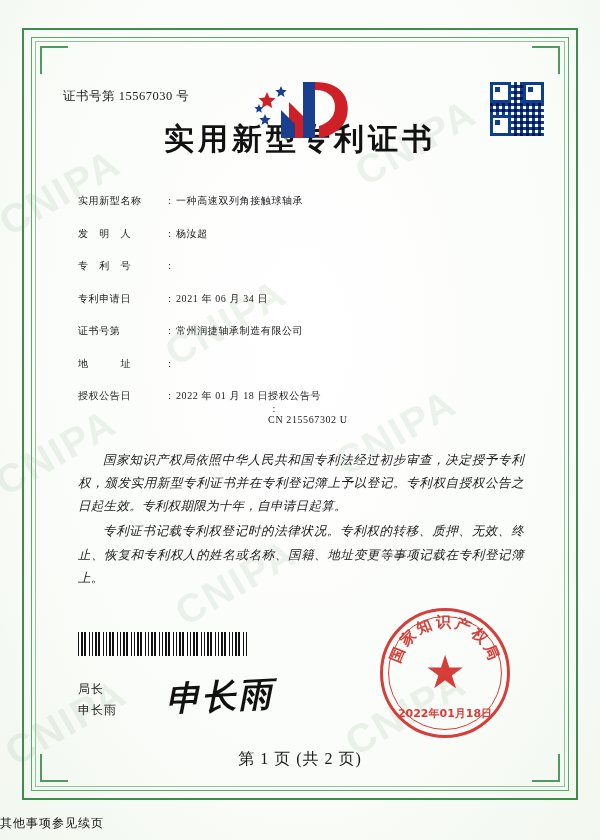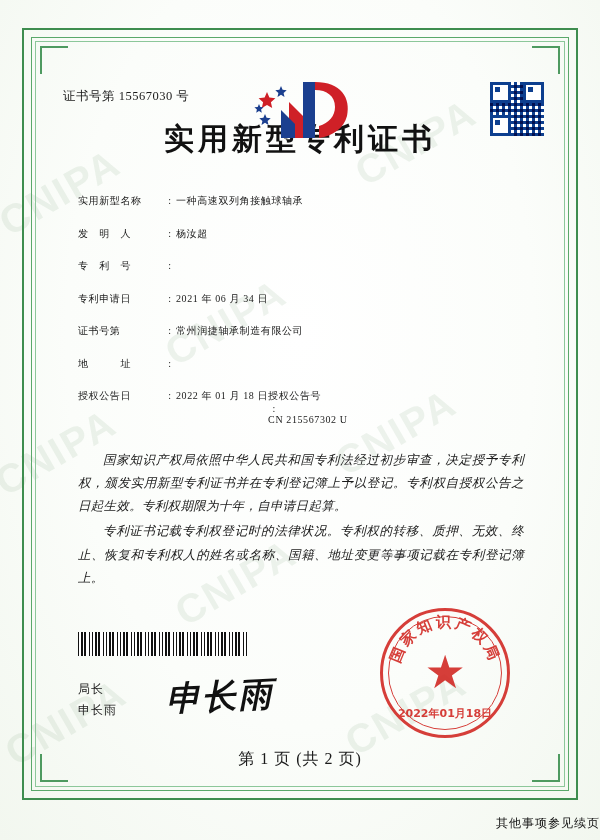--- a/index.html
+++ b/index.html
@@ -270,21 +270,21 @@
     text-align: center;
     font-size: 16px;
     letter-spacing: 1px;
   }
 
   .bottom-note {
     position: absolute;
     left: 0;
     right: 0;
     bottom: 8px;
-    text-align: right;
+    text-align: left;
     font-size: 12px;
     letter-spacing: 1px;
     color: #111;
   }
 </style>
 </head>
 <body>
 
 <div id="page">
 

